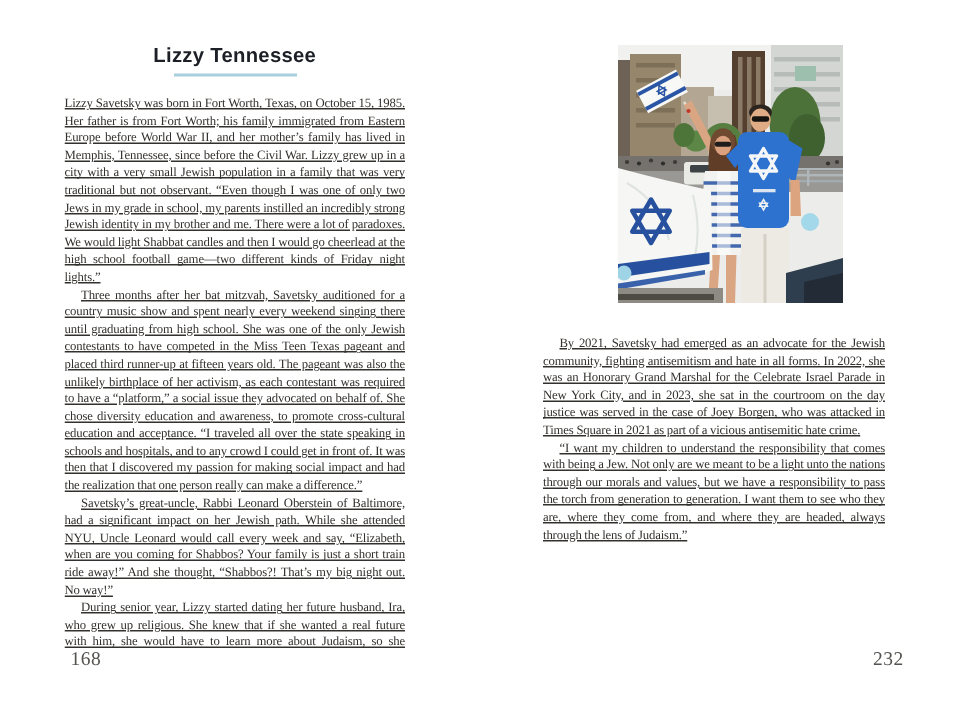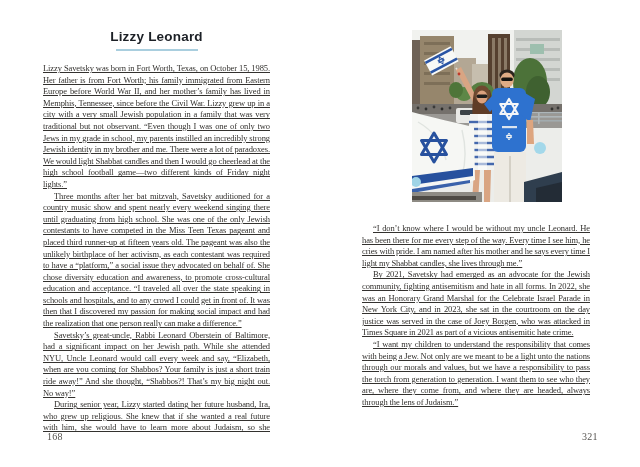--- a/index.html
+++ b/index.html
@@ -27,38 +27,38 @@
     position:absolute;
     font-size:8.5px;line-height:11.6px;letter-spacing:-0.1px;word-spacing:-0.2px;
     color:#33312e;text-align:justify;
   }
   .body-left{left:43px;top:63px;width:227px;height:372px;overflow:hidden;}
   .body-right{left:42px;top:223px;width:228px;height:205px;overflow:hidden;}
   .body-text p{margin:0;text-indent:11px;text-decoration:underline;}
   .body-text p.noindent{text-indent:0;}
 
   .pagenum{
-    position:absolute;top:431px;font-size:10px;color:#55534f;letter-spacing:.3px;
+    position:absolute;top:431px;font-size:13px;color:#55534f;letter-spacing:.3px;
   }
   .pagenum-left{left:47px;}
   .pagenum-right{left:262px;}
 
   .photo{
     position:absolute;left:92px;top:30px;width:150px;height:172px;margin:0;
     overflow:hidden;background:#eceeec;
   }
   .photo svg{display:block;width:150px;height:172px;}
 </style>
 </head>
 <body>
 
 <div class="spread">
 
   <section class="page page-left">
-    <h1 class="chapter-title">Lizzy Leonard</h1>
+    <h1 class="chapter-title">Lizzy Tennessee</h1>
     <div class="title-rule"></div>
 
     <div class="body-text body-left">
       <p class="noindent">Lizzy Savetsky was born in Fort Worth, Texas, on October 15, 1985. Her father is from Fort Worth; his family immigrated from Eastern Europe before World War II, and her mother’s family has lived in Memphis, Tennessee, since before the Civil War. Lizzy grew up in a city with a very small Jewish population in a family that was very traditional but not observant. “Even though I was one of only two Jews in my grade in school, my parents instilled an incredibly strong Jewish identity in my brother and me. There were a lot of paradoxes. We would light Shabbat candles and then I would go cheerlead at the high school football game—two different kinds of Friday night lights.”</p>
       <p>Three months after her bat mitzvah, Savetsky auditioned for a country music show and spent nearly every weekend singing there until graduating from high school. She was one of the only Jewish contestants to have competed in the Miss Teen Texas pageant and placed third runner-up at fifteen years old. The pageant was also the unlikely birthplace of her activism, as each contestant was required to have a “platform,” a social issue they advocated on behalf of. She chose diversity education and awareness, to promote cross-cultural education and acceptance. “I traveled all over the state speaking in schools and hospitals, and to any crowd I could get in front of. It was then that I discovered my passion for making social impact and had the realization that one person really can make a difference.”</p>
       <p>Savetsky’s great-uncle, Rabbi Leonard Oberstein of Baltimore, had a significant impact on her Jewish path. While she attended NYU, Uncle Leonard would call every week and say, “Elizabeth, when are you coming for Shabbos? Your family is just a short train ride away!” And she thought, “Shabbos?! That’s my big night out. No way!”</p>
       <p>During senior year, Lizzy started dating her future husband, Ira, who grew up religious. She knew that if she wanted a real future with him, she would have to learn more about Judaism, so she reached out to the only religious person she knew: Uncle Leonard.</p>
     </div>
 
     <div class="pagenum pagenum-left">168</div>
@@ -183,21 +183,20 @@
         <rect x="0" y="162" width="70" height="10" fill="#8e8b84"></rect>
         <rect x="0" y="166" width="64" height="4" fill="#4e4a44"></rect>
         <circle cx="4" cy="152" r="5" fill="#9fd4e6"></circle>
         <circle cx="128" cy="118" r="6" fill="#a3d8ea"></circle>
         <polygon points="112,152 150,142 150,172 112,172" fill="#2f3e4e"></polygon>
         <polygon points="124,158 150,152 150,172 124,172" fill="#232c36"></polygon>
       </svg>
     </figure>
 
     <div class="body-text body-right">
-      <p>“I don’t know where I would be without my uncle Leonard. He has been there for me every step of the way. Every time I see him, he cries with pride. I am named after his mother and he says every time I light my Shabbat candles, she lives through me.”</p>
       <p>By 2021, Savetsky had emerged as an advocate for the Jewish community, fighting antisemitism and hate in all forms. In 2022, she was an Honorary Grand Marshal for the Celebrate Israel Parade in New York City, and in 2023, she sat in the courtroom on the day justice was served in the case of Joey Borgen, who was attacked in Times Square in 2021 as part of a vicious antisemitic hate crime.</p>
       <p>“I want my children to understand the responsibility that comes with being a Jew. Not only are we meant to be a light unto the nations through our morals and values, but we have a responsibility to pass the torch from generation to generation. I want them to see who they are, where they come from, and where they are headed, always through the lens of Judaism.”</p>
     </div>
 
-    <div class="pagenum pagenum-right">321</div>
+    <div class="pagenum pagenum-right">232</div>
   </section>
 
 </div>
 
 </body></html>

